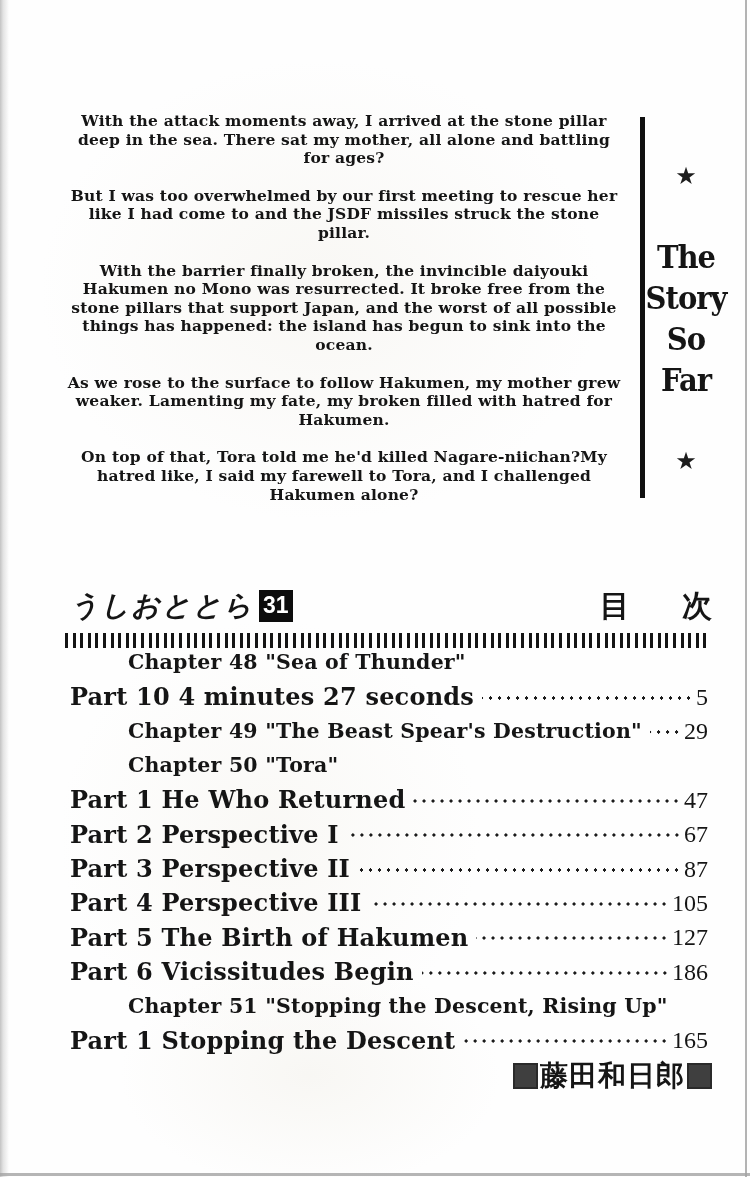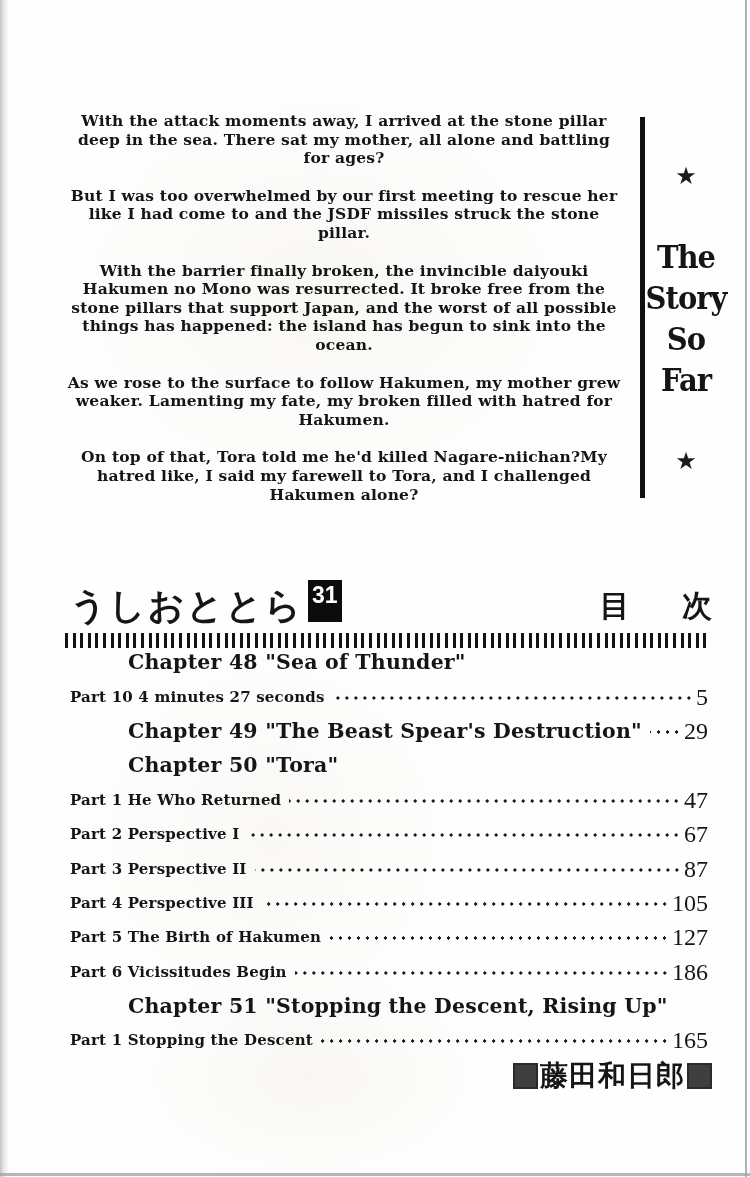--- a/index.html
+++ b/index.html
@@ -30,33 +30,33 @@
     display:flex;flex-direction:column;align-items:center;justify-content:space-between;
     padding:48px 0 26px;box-sizing:border-box;text-align:center;}
   .story-sidebar .star{font-size:24px;line-height:22px;color:#1c1c1c;}
   .side-words{display:flex;flex-direction:column;align-items:center;}
   .side-word{font-size:29px;line-height:41px;font-weight:bold;font-family:"DejaVu Serif",serif;
     letter-spacing:-1px;transform:scaleY(1.08);}
 
   
   .toc-header{position:absolute;left:70px;top:583px;width:642px;height:40px;z-index:2;
     display:flex;align-items:flex-end;font-family:"Liberation Sans",sans-serif;}
-  .series-title{font-size:36px;font-weight:bold;letter-spacing:2px;line-height:34px;}
+  .series-title{font-size:28px;font-weight:bold;letter-spacing:2px;line-height:34px;font-style:italic;}
   .volume-badge{display:inline-block;background:#0c0c0c;color:#ffffff;font-size:23px;font-weight:bold;
-    line-height:23px;padding:4px 4px 15px;margin-left:5px;transform:translateY(-1px);}
+    line-height:23px;padding:4px 4px 5px;margin-left:5px;transform:translateY(-1px);}
   .header-spacer{flex:1;}
   .toc-label{font-size:30px;font-weight:bold;line-height:34px;word-spacing:44px;white-space:pre;}
 
   .stripes{position:absolute;left:65px;top:633px;width:643px;height:15px;z-index:2;
     background:repeating-linear-gradient(90deg,#141414 0,#141414 3px,rgba(255,255,255,0) 3px,rgba(255,255,255,0) 7.6px);}
 
   
   .toc-list{position:absolute;left:70px;top:645px;width:638px;margin:0;padding:0;list-style:none;z-index:2;}
   .toc-row{display:flex;align-items:center;height:34.4px;}
-  .entry-label{white-space:nowrap;font-weight:bold;font-size:15px;letter-spacing:.2px;}
+  .entry-label{white-space:nowrap;font-weight:bold;font-size:24px;letter-spacing:.2px;}
   .toc-row.chapter{padding-left:58px;}
   .toc-row.chapter .entry-label{font-size:20.5px;}
   .leader{flex:1 1 10px;height:6px;margin:2px 3px 0 8px;
     background-image:radial-gradient(circle,#1b1b1b 1.6px,rgba(255,255,255,0) 1.8px);
     background-size:9px 6px;background-repeat:repeat-x;background-position:right center;}
   .page-num{font-family:"Liberation Serif",serif;font-size:24px;line-height:24px;white-space:nowrap;}
 
   
   .author-line{position:absolute;top:1060px;right:38px;height:32px;display:flex;align-items:center;z-index:2;
     font-family:"Liberation Sans",sans-serif;padding-left:24px;}

